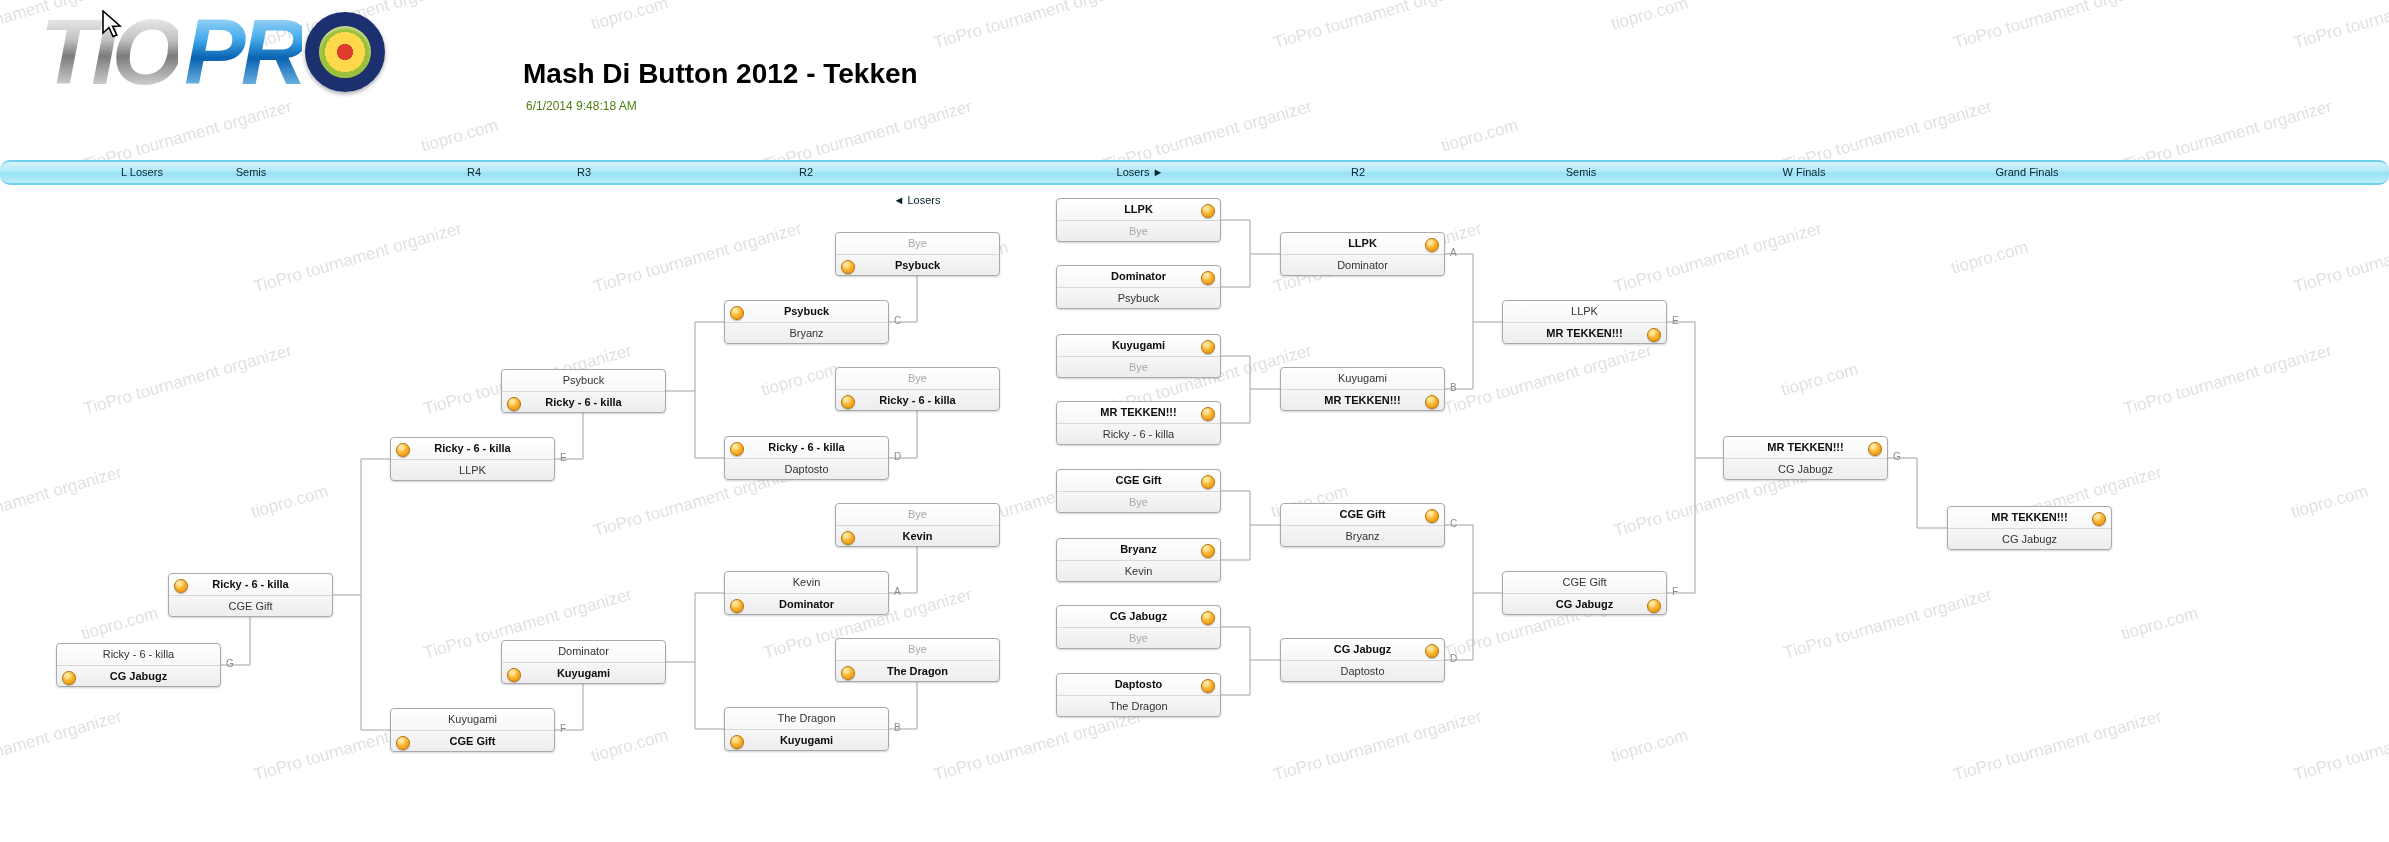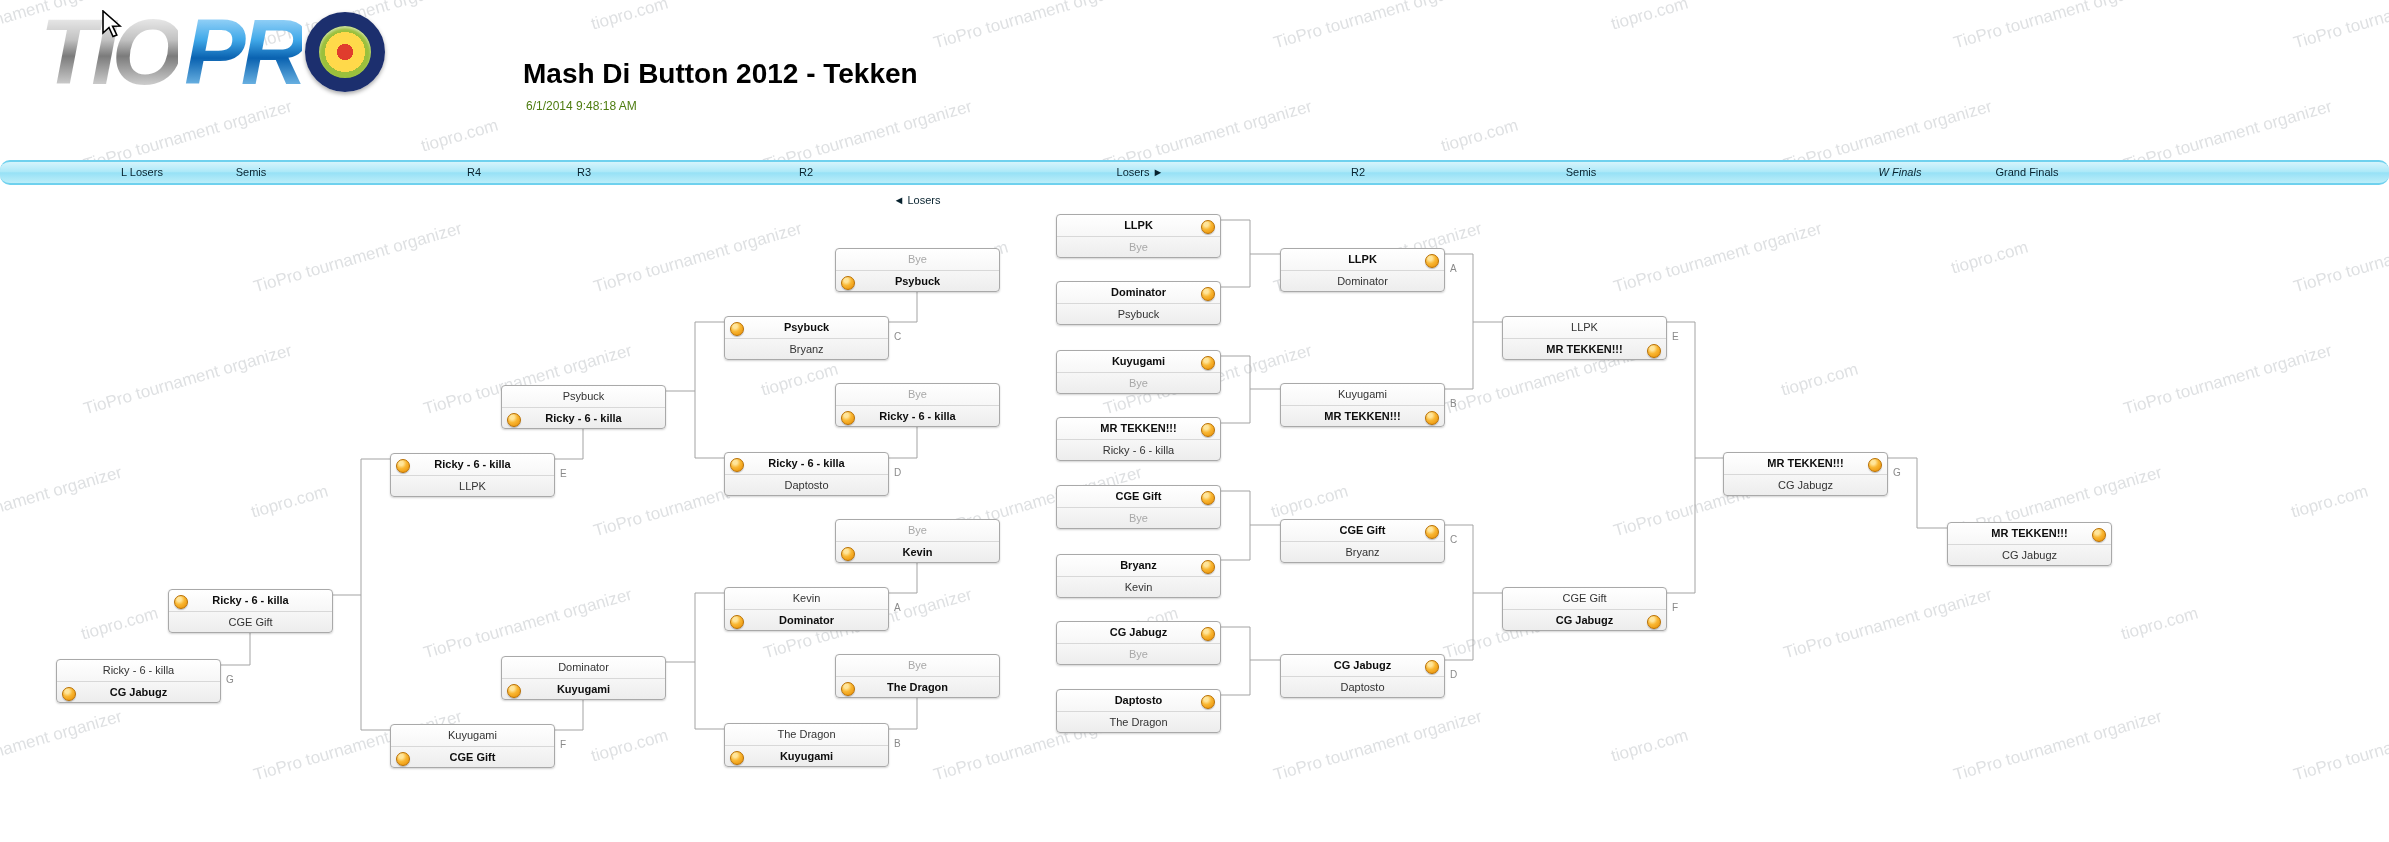--- a/index.html
+++ b/index.html
@@ -23,21 +23,21 @@
   .title{position:absolute;left:523px;top:58px;font-size:28px;font-weight:bold;color:#000;z-index:3;}
   .timestamp{position:absolute;left:526px;top:99px;font-size:12px;color:#4d7c0f;z-index:3;}
   .cursor{position:absolute;left:100px;top:10px;z-index:6;}
   
   .round-bar{position:absolute;left:0;top:160px;width:2389px;height:21px;z-index:3;
         background:linear-gradient(180deg,#d6f4fc 0%,#aee9f8 45%,#97e1f6 52%,#bceef9 100%);
         border-top:2px solid #6fd1ee;border-bottom:2px solid #6fd1ee;border-radius:10px;}
   .round-label{position:absolute;top:0;transform:translateX(-50%);line-height:21px;font-size:11px;color:#07222e;white-space:nowrap;}
   
   .connectors{position:absolute;left:0;top:0;z-index:1;pointer-events:none;}
-  .canvas{position:absolute;inset:0;z-index:2;margin-top:16px;}
+  .canvas{position:absolute;inset:0;z-index:2;}
   .match{position:absolute;width:165px;height:44px;box-sizing:border-box;
         background:linear-gradient(180deg,#ffffff 0%,#f6f6f6 55%,#ededed 100%);
         border:1px solid #a9a9a9;border-radius:4px;box-shadow:0 1px 2px rgba(0,0,0,.18);}
   .row{position:relative;height:21px;line-height:21px;text-align:center;font-size:11px;color:#333;
         overflow:hidden;white-space:nowrap;}
   .row + .row{border-top:1px solid #d8d8d8;}
   .row.winner{font-weight:bold;color:#0d0d0d;}
   .row.bye{color:#a8a8a8;}
   .badge{position:absolute;top:50%;margin-top:-6px;width:12px;height:12px;border-radius:50%;
         background:radial-gradient(circle at 35% 28%, #ffe59a 0 2px, #f9b733 45%, #e68a00 100%);
@@ -137,21 +137,21 @@
 <div class="round-bar">
     <span class="round-label" style="left: 142px;">L Losers</span>
     <span class="round-label" style="left: 251px;">Semis</span>
     <span class="round-label" style="left: 474px;">R4</span>
     <span class="round-label" style="left: 584px;">R3</span>
     <span class="round-label" style="left: 806px;">R2</span>
     <span class="round-label" style="left: 917px; margin-top: 28px;">◄ Losers</span>
     <span class="round-label" style="left: 1140px;">Losers ►</span>
     <span class="round-label" style="left: 1358px;">R2</span>
     <span class="round-label" style="left: 1581px;">Semis</span>
-    <span class="round-label" style="left: 1900px; font-style: italic;">W Finals</span>
+    <span class="round-label" style="left: 1804px;">W Finals</span>
     <span class="round-label" style="left: 2027px;">Grand Finals</span>
   </div>
 
 <div class="canvas">
     <div class="match" style="left: 1056px; top: 198px;">
       <div class="row winner"><span>LLPK</span><span class="badge right"></span></div>
       <div class="row bye"><span>Bye</span></div>
     </div>
     <div class="match" style="left: 1056px; top: 265px;">
       <div class="row winner"><span>Dominator</span><span class="badge right"></span></div>

